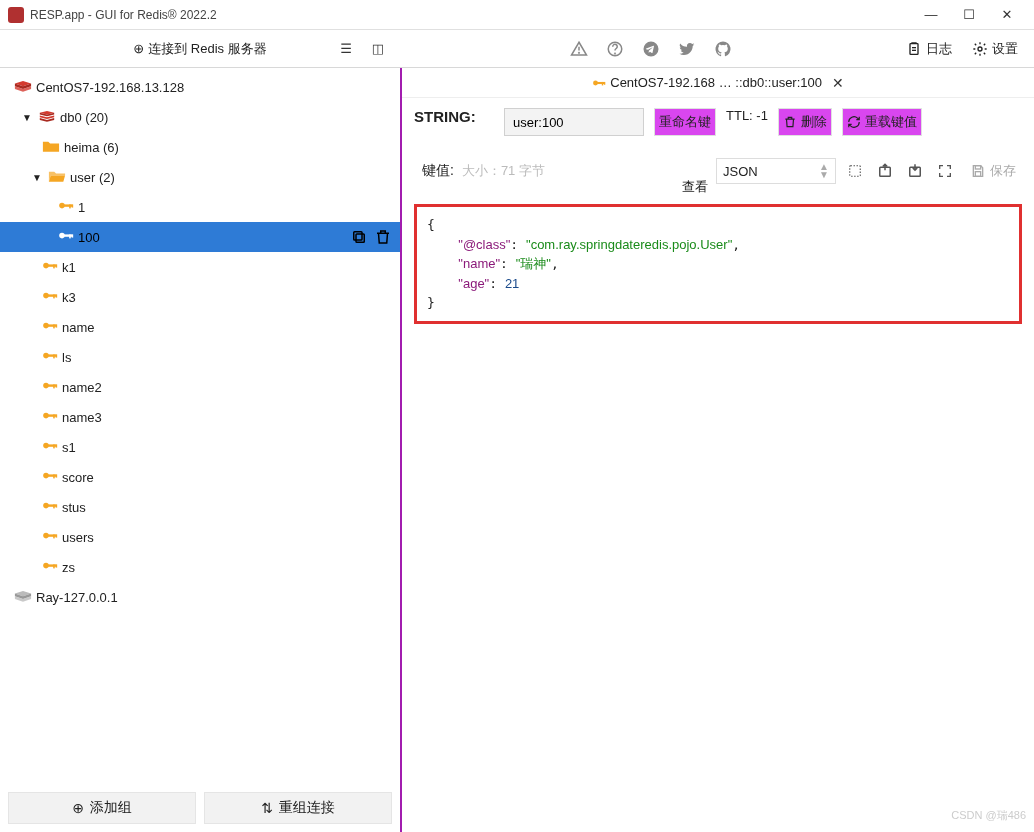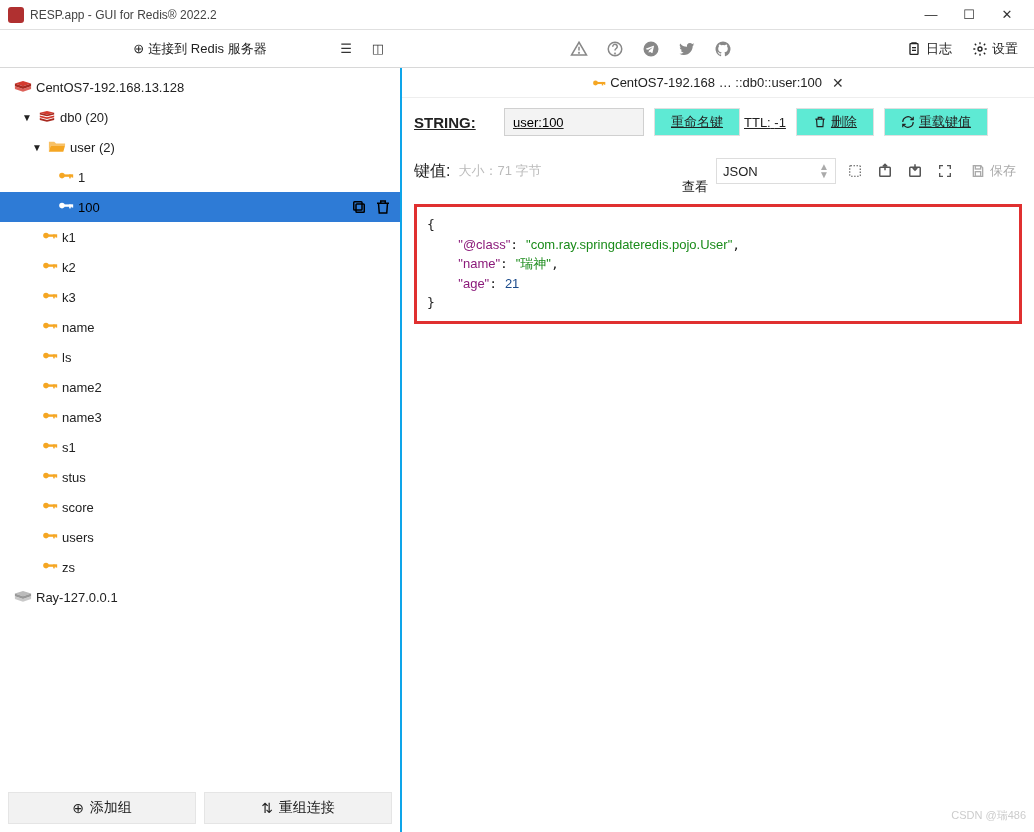--- a/index.html
+++ b/index.html
@@ -11,47 +11,47 @@
 .toolbar { height: 38px; display: flex; align-items: center; border-bottom: 1px solid #d8d8d8; }
 .toolbar .left { width: 400px; display: flex; align-items: center; justify-content: center; gap: 8px; position: relative; }
 .toolbar .right { flex: 1; display: flex; align-items: center; padding: 0 10px; gap: 8px; }
 .toolbar .connect-btn { font-weight: 500; color: #222; display: flex; align-items: center; gap: 4px; }
 .toolbar .grow { flex: 1; }
 .toolbar .tool-icon { width: 28px; height: 28px; display: flex; align-items: center; justify-content: center; color: #888; }
 .toolbar .tool-icon.dark { color: #333; }
 .toolbar .tool-btn { display: flex; align-items: center; gap: 4px; color: #222; font-size: 13px; padding: 3px 6px; }
 .toolbar .left-extras { position: absolute; right: 8px; display: flex; gap: 4px; }
 .main { display: flex; height: calc(100% - 68px); position: absolute; top: 68px; left: 0; right: 0; bottom: 0; }
-.sidebar { width: 402px; border-right: 2px solid #0ea5e9; display: flex; flex-direction: column; }
+.sidebar { width: 402px; border-right: 2px solid #a21caf; display: flex; flex-direction: column; }
 .tree { flex: 1; overflow: auto; padding-top: 4px; }
 .tree-row { height: 30px; display: flex; align-items: center; padding-left: 6px; gap: 4px; cursor: default; }
 .tree-row.selected { background: #2e7bd6; color: #000000; }
 .tree-row .indent { display: inline-block; }
 .tree-row .arrow { width: 12px; display: inline-block; color: #222; font-size: 10px; }
 .tree-row .actions { margin-left: auto; margin-right: 8px; display: flex; gap: 6px; }
 .icon-db { width: 18px; height: 14px; display: inline-block; }
 .icon-db svg { display: block; }
 .icon-folder { width: 18px; height: 14px; display: inline-block; color: #f5a623; }
 .icon-key { width: 16px; height: 14px; display: inline-block; color: #f5a623; }
 .tree-row.selected .icon-key, .tree-row.selected .icon-folder { color: #fff; }
 .icon-server { width: 18px; height: 14px; display: inline-block; color: #999; }
 .bottom-btns { display: flex; gap: 8px; padding: 8px; }
 .bottom-btns .btn { flex: 1; height: 32px; background: #f2f2f2; border: 1px solid #e5e5e5; display: flex; align-items: center; justify-content: center; gap: 6px; font-size: 14px; color: #222; }
 .content { flex: 1; display: flex; flex-direction: column; position: relative; }
 .tab-bar { height: 30px; display: flex; align-items: center; justify-content: center; border-bottom: 1px solid #eee; padding: 0 20px; }
 .tab { display: flex; align-items: center; gap: 4px; font-size: 13px; color: #222; }
 .tab .keyic { color: #f5a623; }
 .tab .close { margin-left: 6px; font-size: 14px; color: #333; }
-.key-header { padding: 10px 12px 8px; display: flex; align-items: center; text-decoration: underline; }
+.key-header { padding: 10px 12px 8px; display: flex; align-items: flex-start; }
 .key-header .type-label { font-weight: 700; font-size: 15px; width: 90px; }
 .key-header .key-input { width: 140px; height: 28px; padding: 0 8px; border: 1px solid #d0d0d0; background: #f3f3f3; font-size: 13px; }
-.key-header .hbtn { height: 28px; padding: 0 16px; background: #5eead4; border: 1px solid #e0e0e0; margin-left: 10px; display: flex; align-items: center; gap: 4px; font-size: 13px; }
-.key-header .ttl-lbl { margin-left: 4px; font-size: 13px; }
+.key-header .hbtn { height: 28px; padding: 0 4px; background: #d946ef; border: 1px solid #e0e0e0; margin-left: 10px; display: flex; align-items: center; gap: 4px; font-size: 13px; }
+.key-header .ttl-lbl { margin-left: 10px; font-size: 13px; }
 .value-header { padding: 2px 12px 8px; display: flex; align-items: center; gap: 8px; }
-.value-header .vlabel { font-size: 16px; color: #222; }
+.value-header .vlabel { font-size: 14px; color: #222; margin-left: 8px; }
 .value-header .vmeta { font-size: 13px; color: #bbb; }
 .value-header .grow { flex: 1; }
 .value-header .view-lbl { font-size: 13px; margin-top: 32px; }
 .value-header .view-select { width: 120px; height: 26px; border: 1px solid #ddd; padding: 1px 6px; font-size: 13px; display: flex; align-items: center; justify-content: space-between; background: #fff; }
 .value-header .mini-icon { width: 22px; height: 22px; display: flex; align-items: center; justify-content: center; color: #555; }
 .value-header .save { color: #aaa; display: flex; align-items: center; gap: 4px; padding: 0 6px; }
 .editor { margin: 0 12px 12px; border: 3px solid #e03030; padding: 8px 10px; font-family: Consolas, monospace; font-size: 13px; line-height: 1.5; white-space: pre; min-height: 100px; }
 .editor .k { color: #8b1a7a; }
 .editor .s { color: #1a8b1a; }
 .editor .n { color: #1a4a8b; }
@@ -159,20 +159,29 @@
           <svg viewBox="0 0 20 14">
               <path fill="#d43a2f" d="M2 3l8-2 8 2-8 2z"></path>
               <path fill="#a82a20" d="M2 3v2l8 2 8-2V3l-8 2z"></path>
               <path fill="#d43a2f" d="M2 6v2l8 2 8-2V6l-8 2z"></path>
               <path fill="#a82a20" d="M2 9v2l8 2 8-2V9l-8 2z"></path>
             </svg>
         </span>
         <span>db0  (20)</span>
       </div>
 
+      <div class="tree-row">
+        <span class="indent" style="width:32px"></span>
+        <span class="icon-folder">
+          <svg viewBox="0 0 20 14" fill="currentColor">
+              <path d="M1 2h6l2 2h10v9H1z"></path>
+            </svg>
+        </span>
+        <span>heima (6)</span>
+      </div>
 
       <div class="tree-row">
         <span class="indent" style="width:22px"></span>
         <span class="arrow">▼</span>
         <span class="icon-folder">
           <svg viewBox="0 0 20 14" fill="currentColor">
               <path d="M1 2h6l2 2h10v2H3l-2 7z" opacity=".7"></path>
               <path d="M3 6h16l-2 7H1z"></path>
             </svg>
         </span>
@@ -234,32 +243,20 @@
           <div class="tree-row">
             <span class="indent" style="width:32px"></span>
             <span class="icon-key">
               <svg viewBox="0 0 20 14" fill="currentColor">
                 <circle cx="5" cy="7" r="3.5"></circle>
                 <rect x="7" y="5.5" width="11" height="3"></rect>
                 <rect x="14" y="5.5" width="2" height="5"></rect>
                 <rect x="17" y="5.5" width="2" height="4"></rect>
               </svg>
             </span>
-            <span>k2</span>
-          </div>
-          <div class="tree-row">
-            <span class="indent" style="width:32px"></span>
-            <span class="icon-key">
-              <svg viewBox="0 0 20 14" fill="currentColor">
-                <circle cx="5" cy="7" r="3.5"></circle>
-                <rect x="7" y="5.5" width="11" height="3"></rect>
-                <rect x="14" y="5.5" width="2" height="5"></rect>
-                <rect x="17" y="5.5" width="2" height="4"></rect>
-              </svg>
-            </span>
             <span>k3</span>
           </div>
           <div class="tree-row">
             <span class="indent" style="width:32px"></span>
             <span class="icon-key">
               <svg viewBox="0 0 20 14" fill="currentColor">
                 <circle cx="5" cy="7" r="3.5"></circle>
                 <rect x="7" y="5.5" width="11" height="3"></rect>
                 <rect x="14" y="5.5" width="2" height="5"></rect>
                 <rect x="17" y="5.5" width="2" height="4"></rect>
@@ -318,33 +315,33 @@
           <div class="tree-row">
             <span class="indent" style="width:32px"></span>
             <span class="icon-key">
               <svg viewBox="0 0 20 14" fill="currentColor">
                 <circle cx="5" cy="7" r="3.5"></circle>
                 <rect x="7" y="5.5" width="11" height="3"></rect>
                 <rect x="14" y="5.5" width="2" height="5"></rect>
                 <rect x="17" y="5.5" width="2" height="4"></rect>
               </svg>
             </span>
+            <span>score</span>
+          </div>
+          <div class="tree-row">
+            <span class="indent" style="width:32px"></span>
+            <span class="icon-key">
+              <svg viewBox="0 0 20 14" fill="currentColor">
+                <circle cx="5" cy="7" r="3.5"></circle>
+                <rect x="7" y="5.5" width="11" height="3"></rect>
+                <rect x="14" y="5.5" width="2" height="5"></rect>
+                <rect x="17" y="5.5" width="2" height="4"></rect>
+              </svg>
+            </span>
             <span>stus</span>
-          </div>
-          <div class="tree-row">
-            <span class="indent" style="width:32px"></span>
-            <span class="icon-key">
-              <svg viewBox="0 0 20 14" fill="currentColor">
-                <circle cx="5" cy="7" r="3.5"></circle>
-                <rect x="7" y="5.5" width="11" height="3"></rect>
-                <rect x="14" y="5.5" width="2" height="5"></rect>
-                <rect x="17" y="5.5" width="2" height="4"></rect>
-              </svg>
-            </span>
-            <span>score</span>
           </div>
           <div class="tree-row">
             <span class="indent" style="width:32px"></span>
             <span class="icon-key">
               <svg viewBox="0 0 20 14" fill="currentColor">
                 <circle cx="5" cy="7" r="3.5"></circle>
                 <rect x="7" y="5.5" width="11" height="3"></rect>
                 <rect x="14" y="5.5" width="2" height="5"></rect>
                 <rect x="17" y="5.5" width="2" height="4"></rect>
               </svg>

